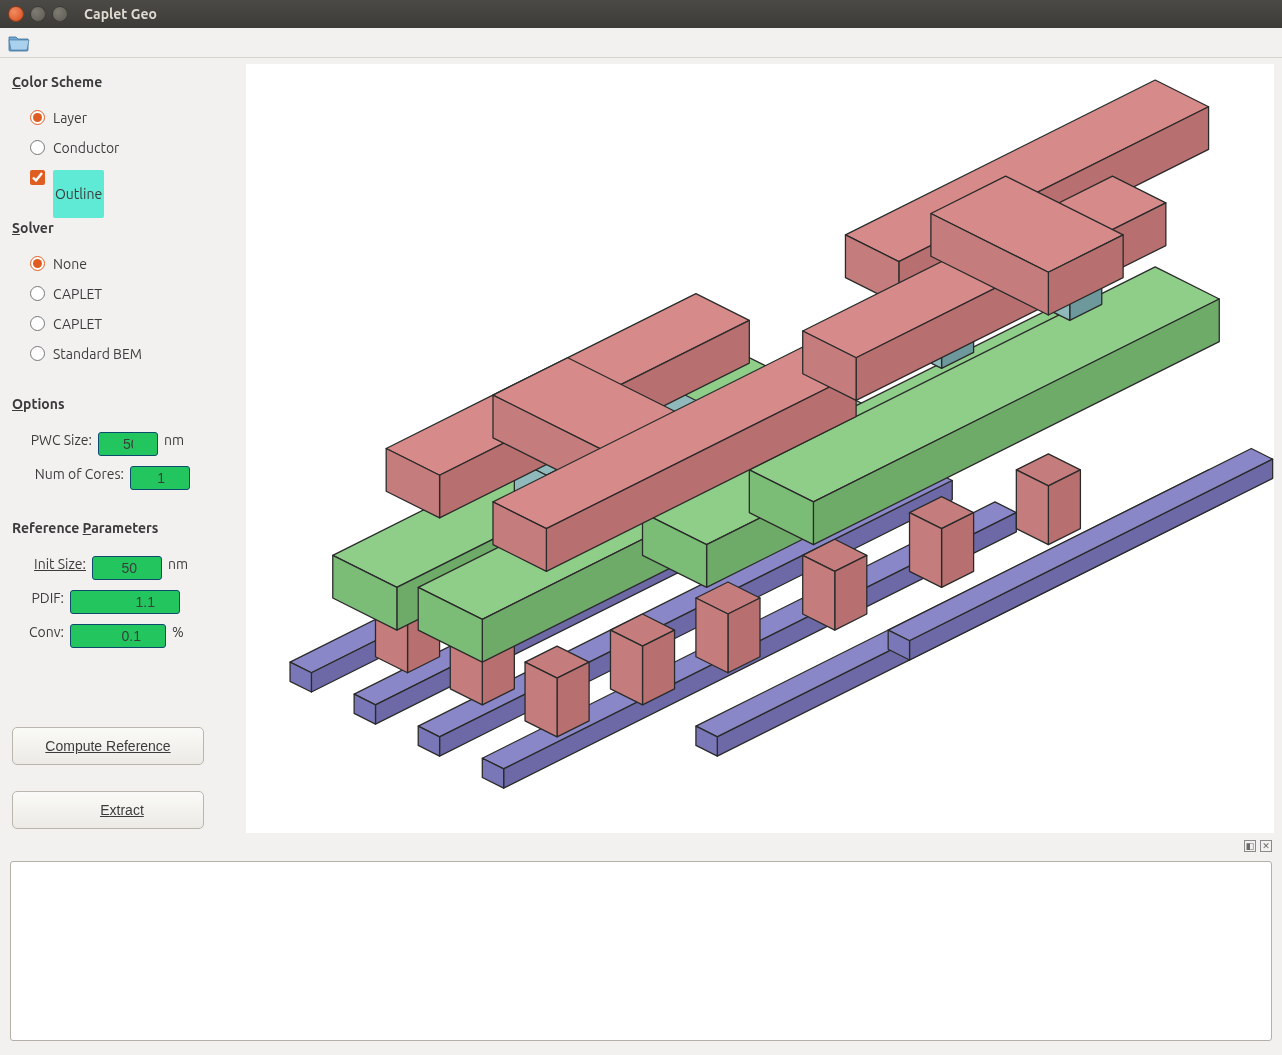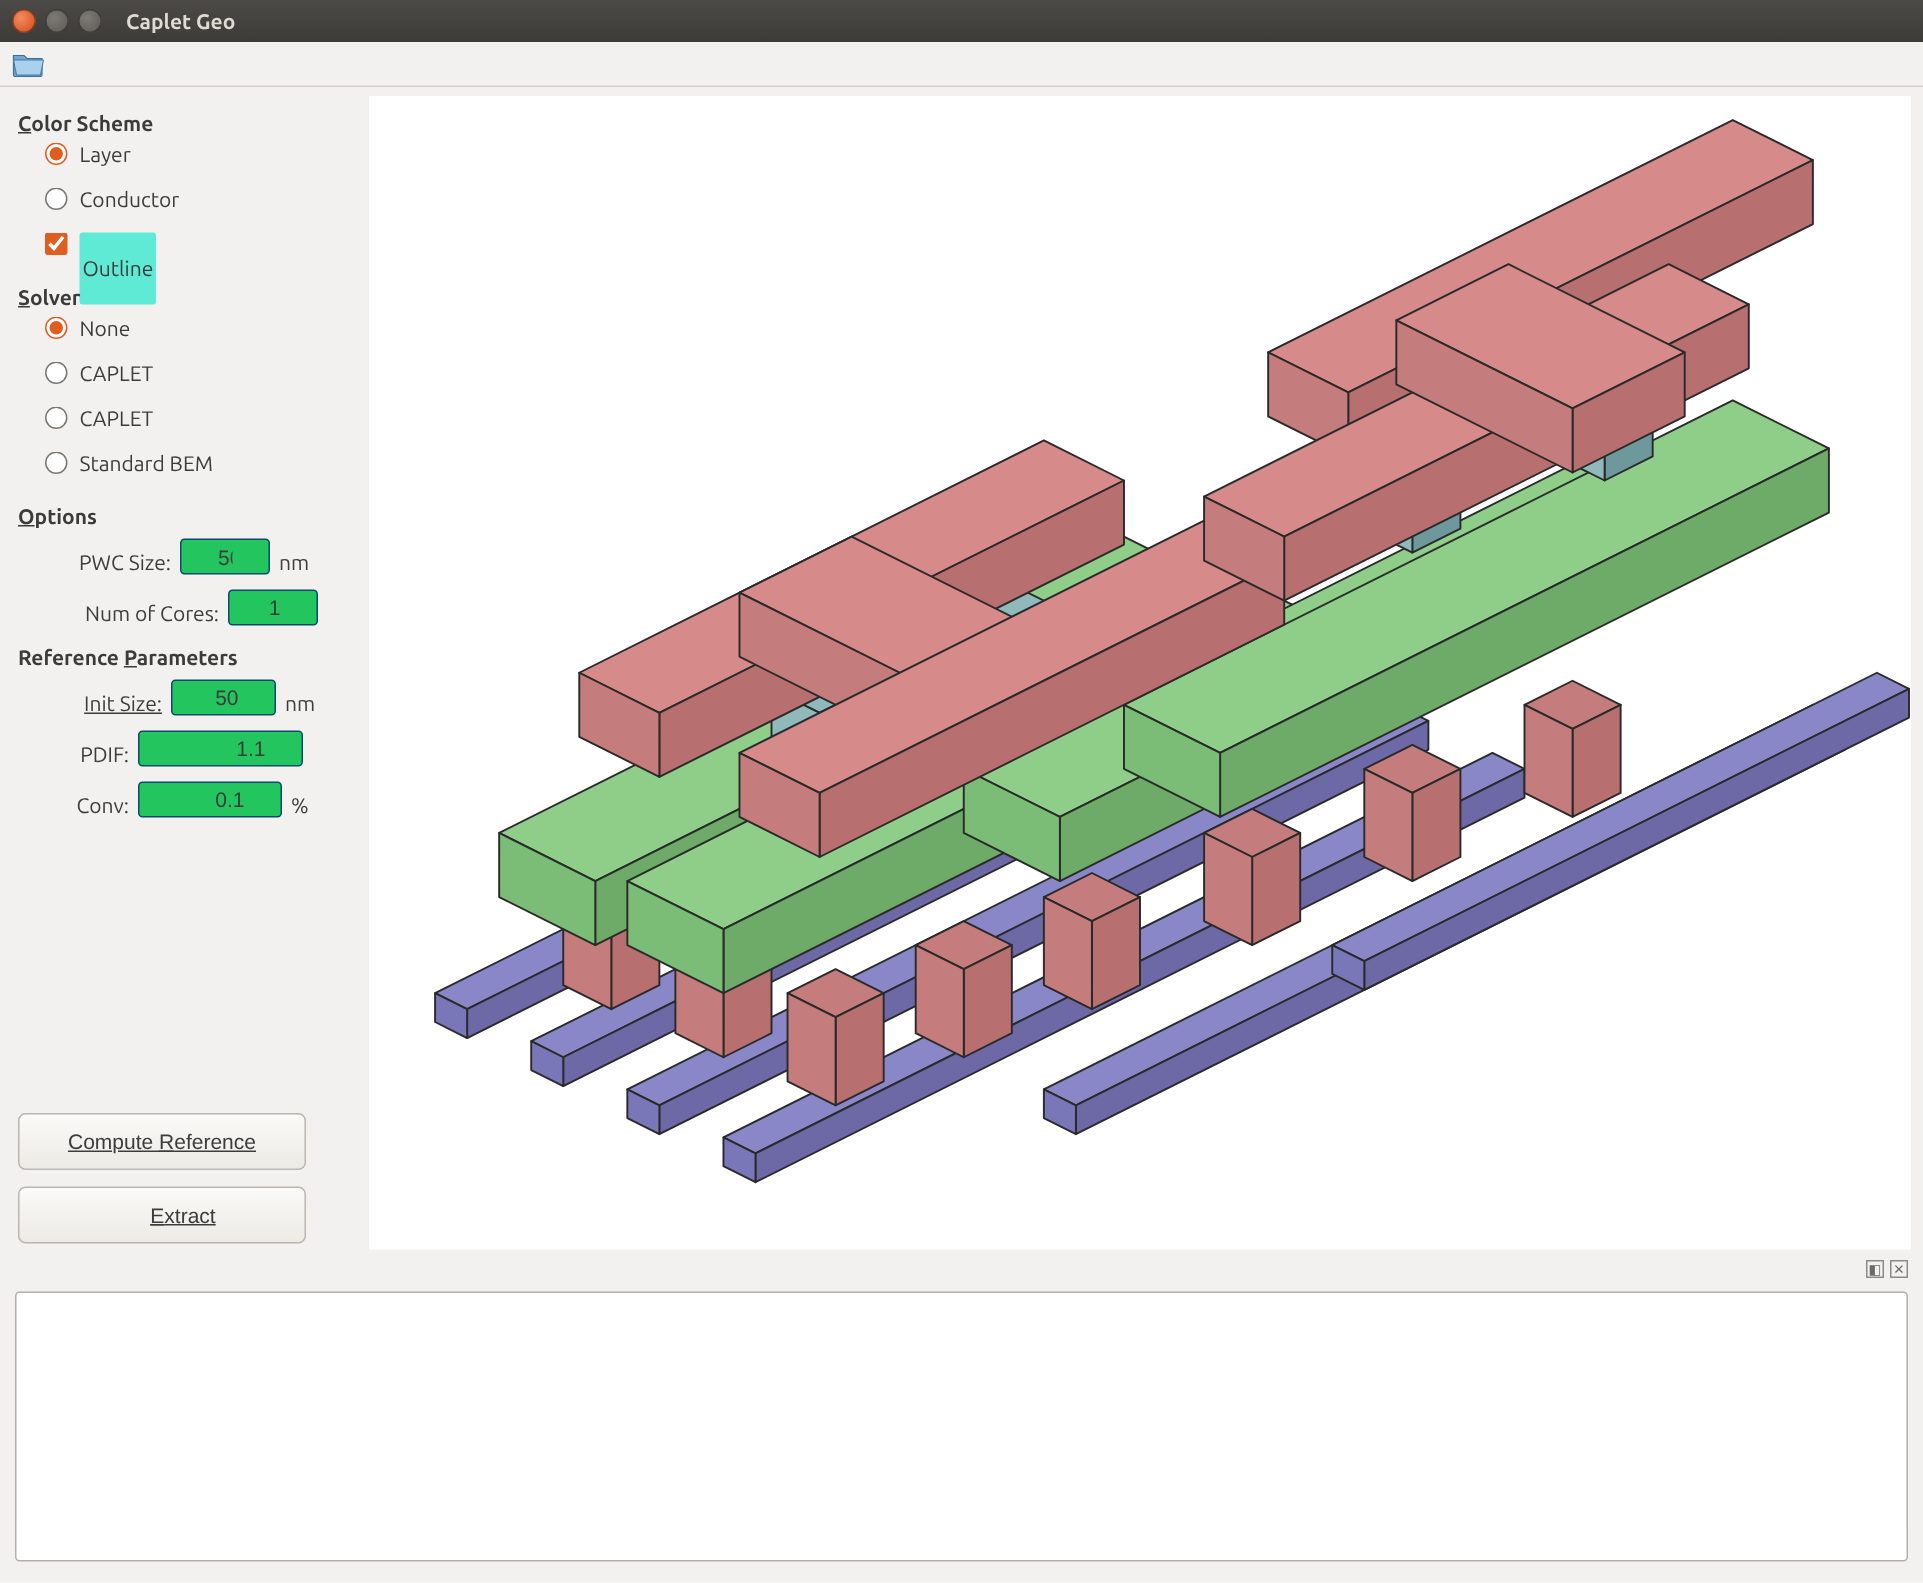--- a/index.html
+++ b/index.html
@@ -52,21 +52,21 @@
   display: flex;
   flex-direction: row;
   min-height: 0;
 }
 .sidebar {
   width: 246px;
   padding: 16px 12px 10px 12px;
   background: #f2f1f0;
   display: flex;
   flex-direction: column;
-  gap: 1px;
+  gap: 16px;
 }
 .section-title {
   font-weight: bold;
   color: #3b3b3b;
   margin-top: 6px;
   margin-bottom: 4px;
 }
 .section-title:first-child { margin-top: 0; }
 .radio-list { padding-left: 18px; display: flex; flex-direction: column; gap: 8px; margin-bottom: 6px; }
 .radio-item, .check-item {
@@ -75,21 +75,21 @@
 }
 .radio-item input[type=radio], .check-item input[type=checkbox] {
   width: 15px; height: 15px; accent-color: #e05d22; margin:0;
 }
 .check-item.highlight span {
   background: #5eead4;
   border-radius: 2px;
   padding: 16px 2px;
 }
 .form-rows { display: flex; flex-direction: column; gap: 8px; margin-bottom: 6px; padding-left: 12px; }
-.form-row { display: flex; align-items: flex-end; gap: 6px; height: 26px; margin-left: 22px; }
+.form-row { display: flex; align-items: flex-start; gap: 6px; height: 26px; }
 .form-row label { text-align: right; color: #3c3c3c; }
 .lbl-w1 { width: 100px; }
 .lbl-w2 { width: 62px; text-decoration: underline; }
 .lbl-w3 { width: 48px; }
 .form-row input[type=text] {
   height: 24px;
   border: 1px solid #0c4a6e;
   border-radius: 3px;
   background: #22c55e;
   text-align: right;

